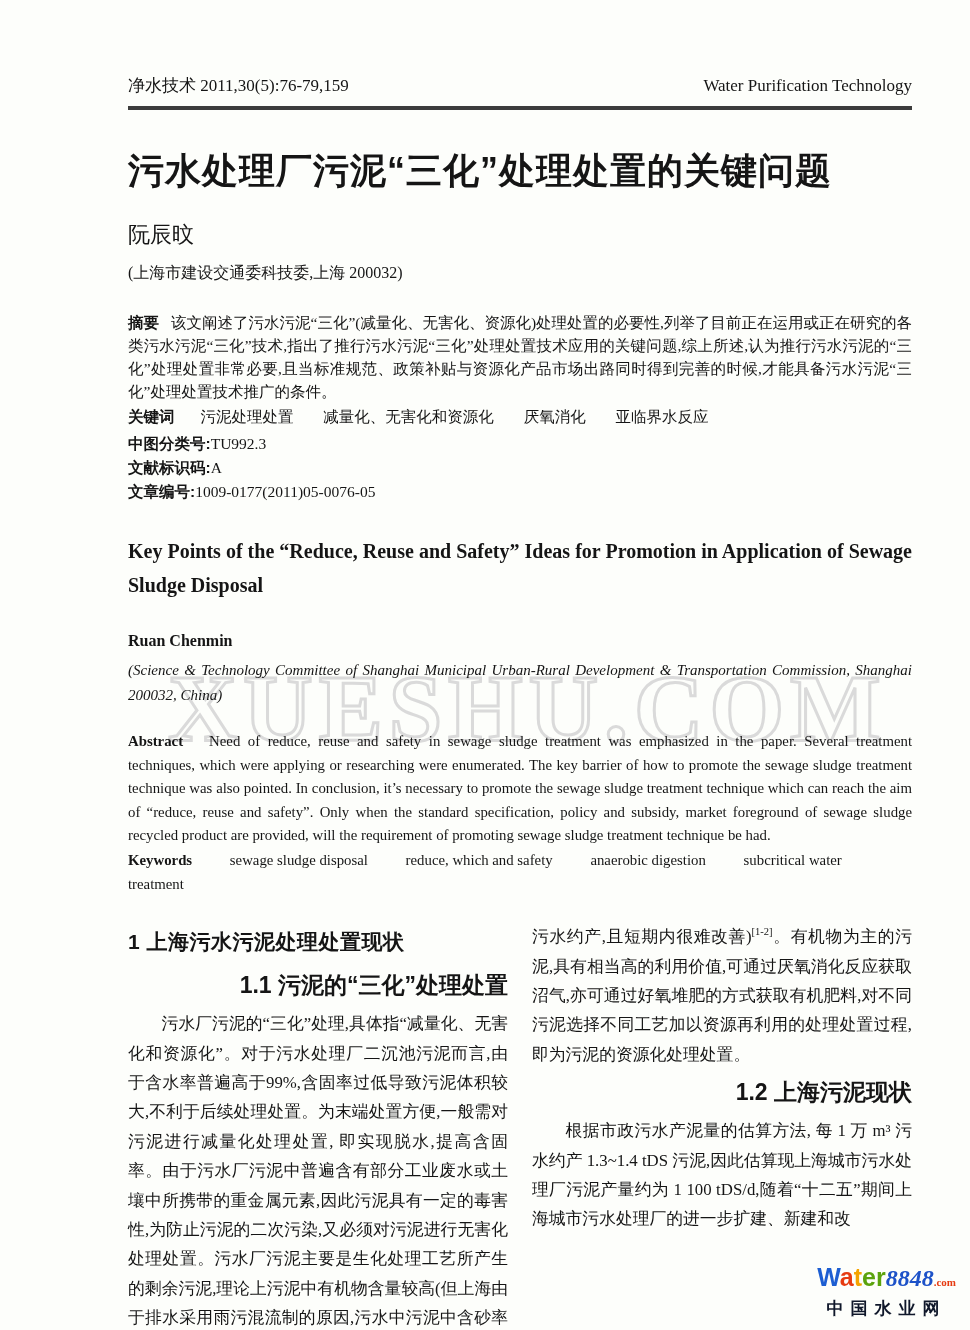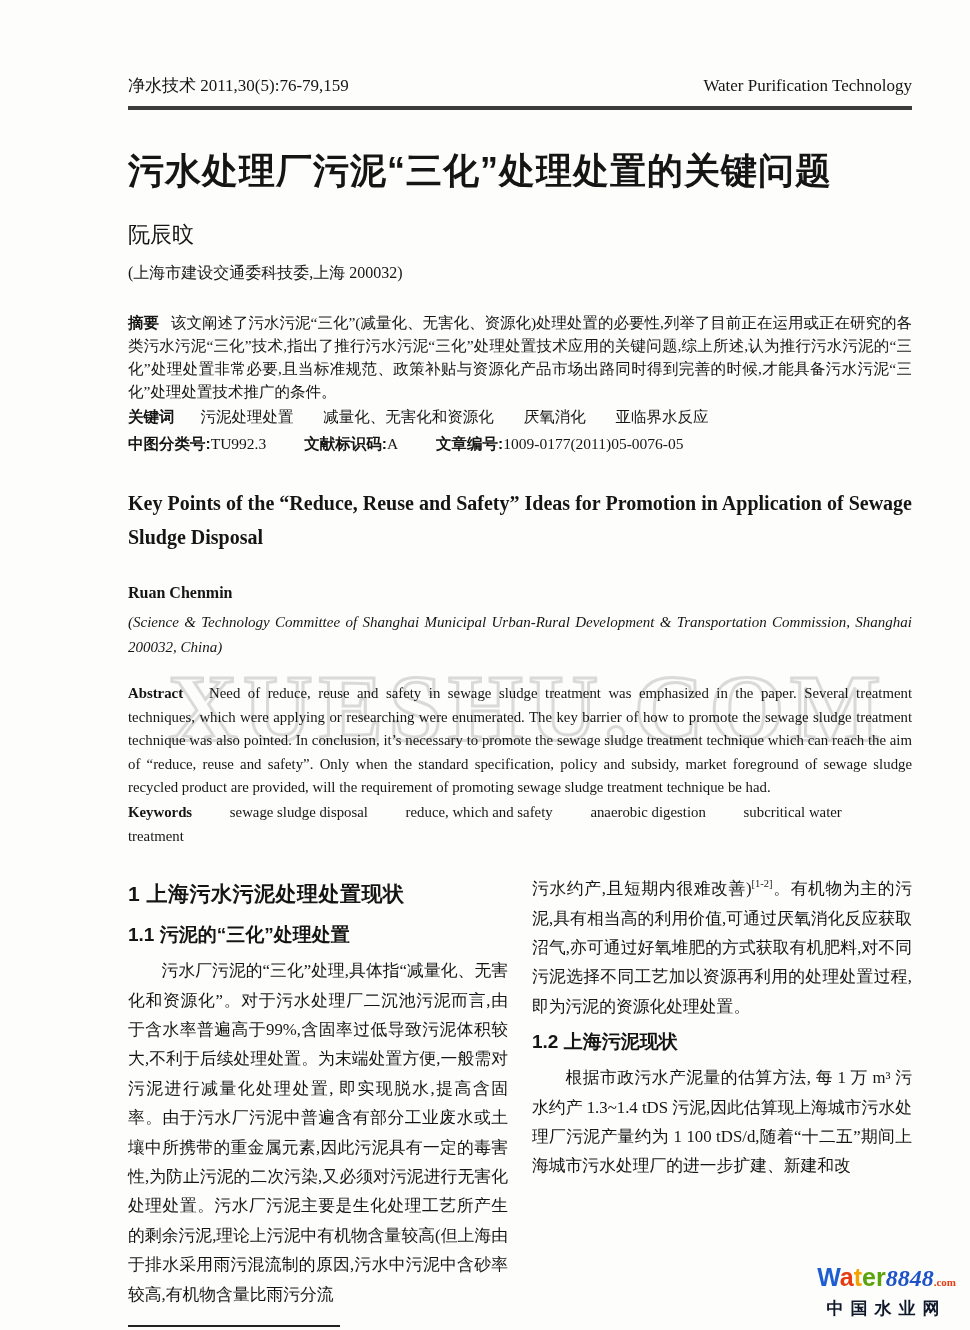--- a/index.html
+++ b/index.html
@@ -49,21 +49,21 @@
   .lbl-hei {
     font-family: "Liberation Sans", sans-serif;
     font-weight: bold;
   }
   .abs-cn .lbl-hei { margin-right: 12px; }
 
   .kw-cn { margin-top: 2px; font-size: 15.5px; line-height: 24px; }
   .kw-cn .kw-item { margin-right: 26px; }
   .kw-cn .lbl-hei { margin-right: 22px; }
 
-  .meta-cn { margin-top: 3px; font-size: 15.5px; line-height: 24px; display: flex; }
+  .meta-cn { margin-top: 3px; font-size: 15.5px; line-height: 24px; display: flex; flex-direction: column; }
   .meta-cn .meta-group { margin-right: 38px; }
 
   
   .title-en {
     margin-top: 30px;
     font-weight: bold;
     font-size: 20px;
     line-height: 34px;
     text-align: justify;
   }
@@ -92,22 +92,23 @@
   .col h2 {
     font-family: "Liberation Sans", sans-serif;
     font-weight: bold;
     font-size: 21px;
     letter-spacing: 0.5px;
     margin: 6px 0 14px 0;
   }
   .col h3 {
     font-family: "Liberation Sans", sans-serif;
     font-weight: bold;
-    font-size: 19px;
+    font-size: 23px;
     margin: 8px 0 8px 0;
+    text-align: right;
   }
   .col p {
     font-size: 16.8px;
     line-height: 29.4px;
     text-align: justify;
   }
   .col p.indent { text-indent: 2em; }
   .col sup { font-size: 10.5px; line-height: 0; }
 
   

